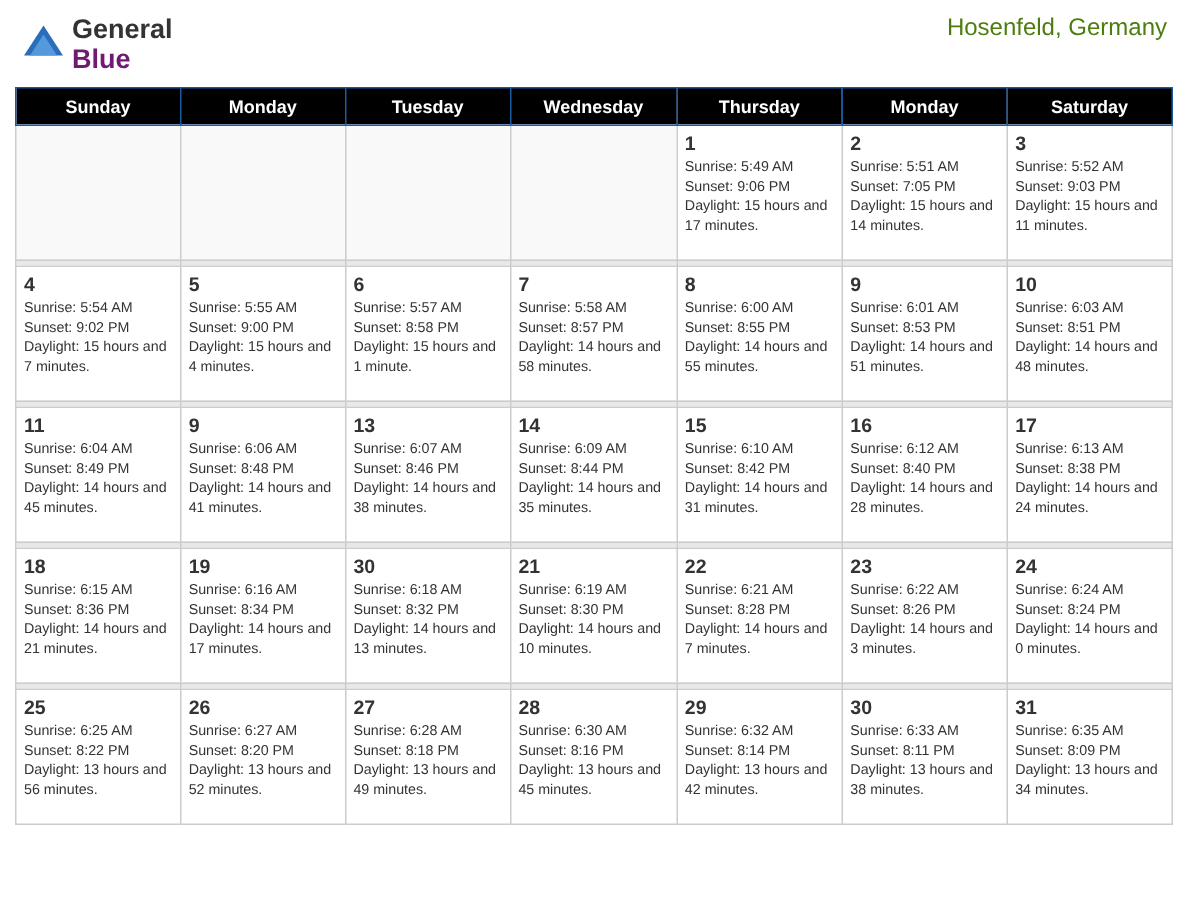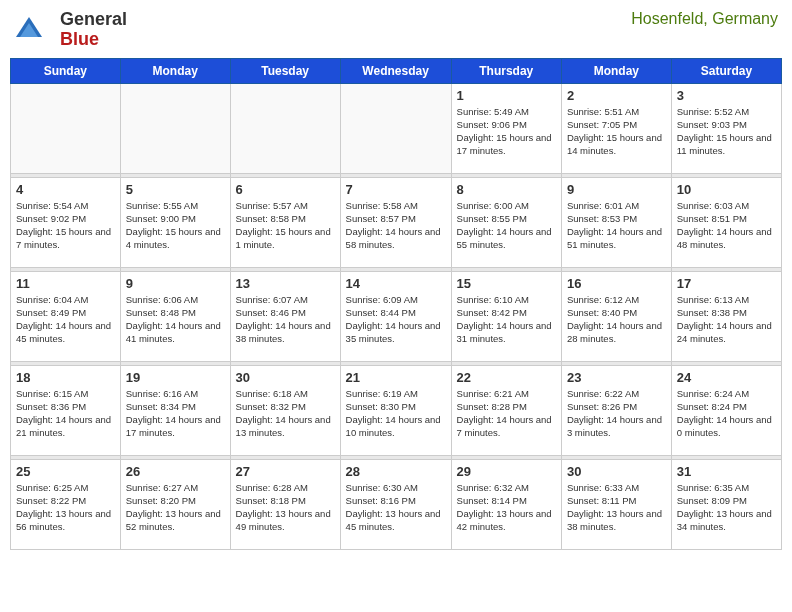--- a/index.html
+++ b/index.html
@@ -13,36 +13,36 @@
     .header {
       display: flex;
       justify-content: space-between;
       align-items: flex-start;
       margin-bottom: 8px;
       padding: 0 4px;
     }
     .logo {
       display: flex;
       align-items: center;
-      gap: 16px;
+      gap: 4px;
     }
     .logo-text {
       display: flex;
       flex-direction: column;
       line-height: 1.1;
     }
     .logo-general {
       font-size: 18px;
       font-weight: bold;
       color: #333;
     }
     .logo-blue {
       font-size: 18px;
       font-weight: bold;
-      color: #b91c1c;
+      color: #701a75;
     }
     .logo-icon {
       width: 30px;
       height: 30px;
     }
     .title-block {
       text-align: right;
     }
     .title-month {
       font-size: 36px;
@@ -52,21 +52,21 @@
     .title-location {
       font-size: 16px;
       color: #4d7c0f;
     }
     .calendar {
       width: 100%;
       border-collapse: collapse;
       border: 1px solid #ccc;
     }
     .calendar th {
-      background: #1d4ed8;
+      background: #000000;
       color: #fff;
       font-size: 12px;
       font-weight: bold;
       padding: 5px 4px;
       text-align: center;
       border: 1px solid #1a5aa0;
     }
     .calendar td {
       vertical-align: top;
       border: 1px solid #ccc;

